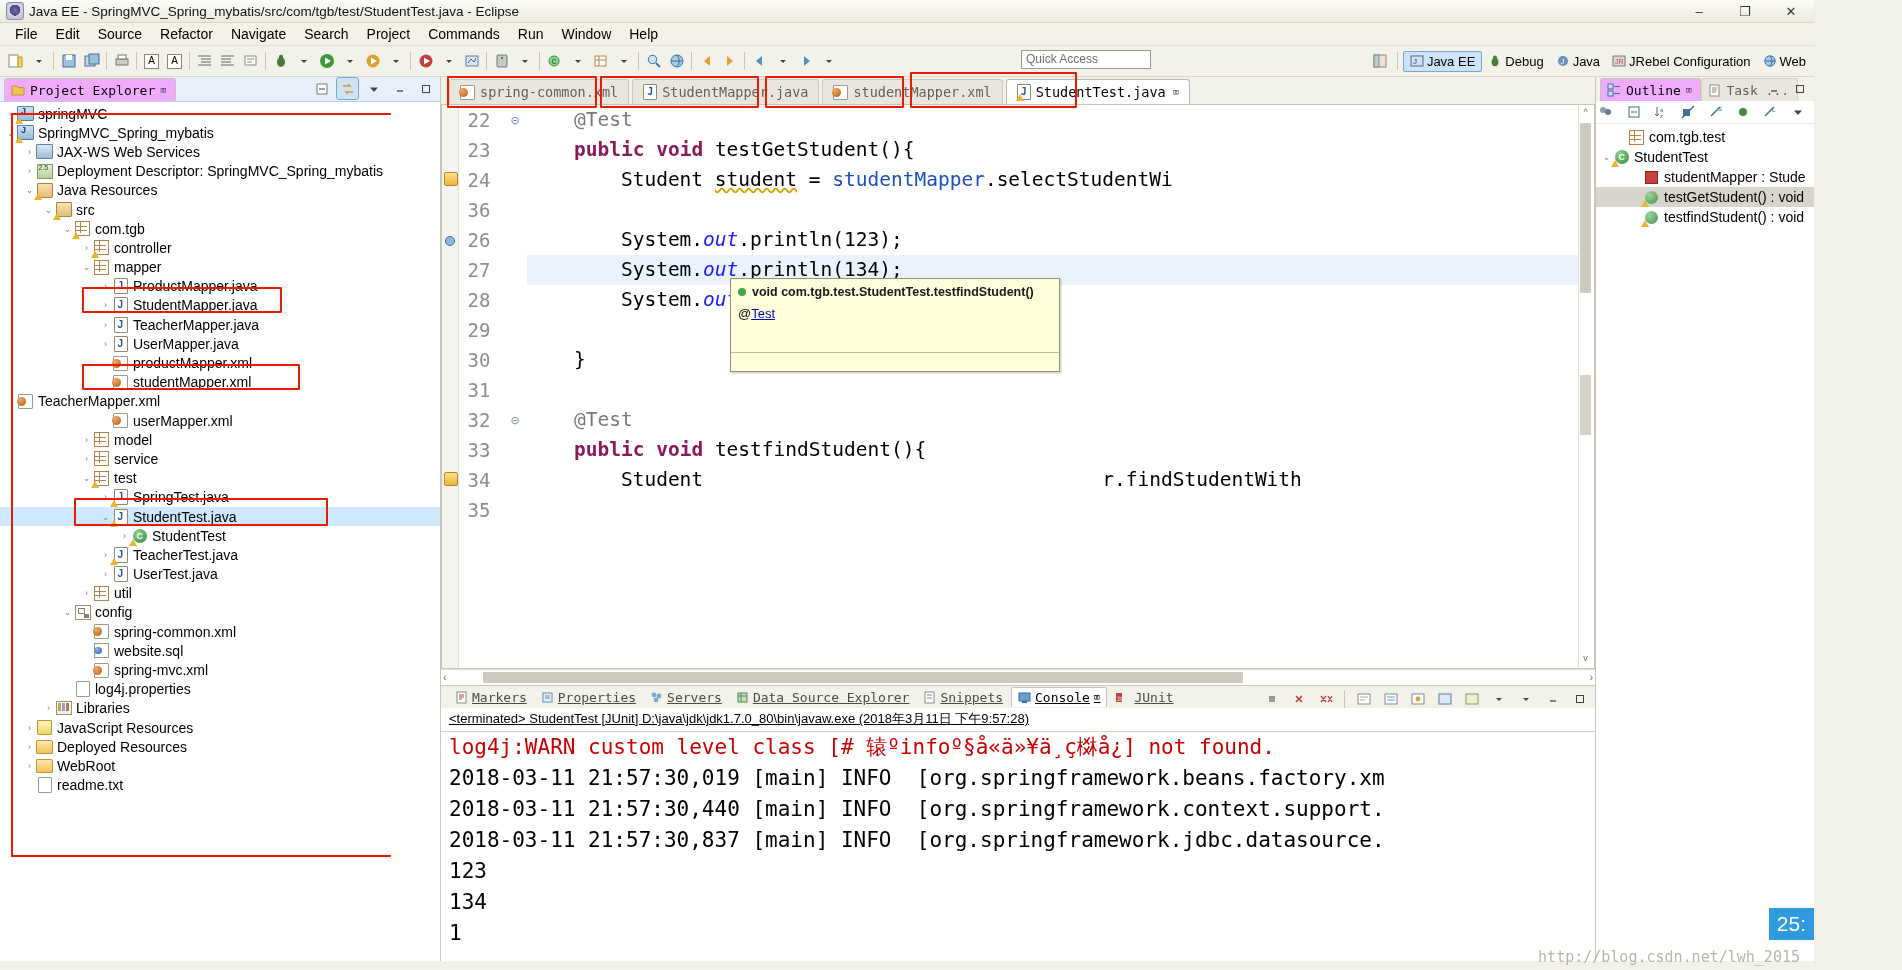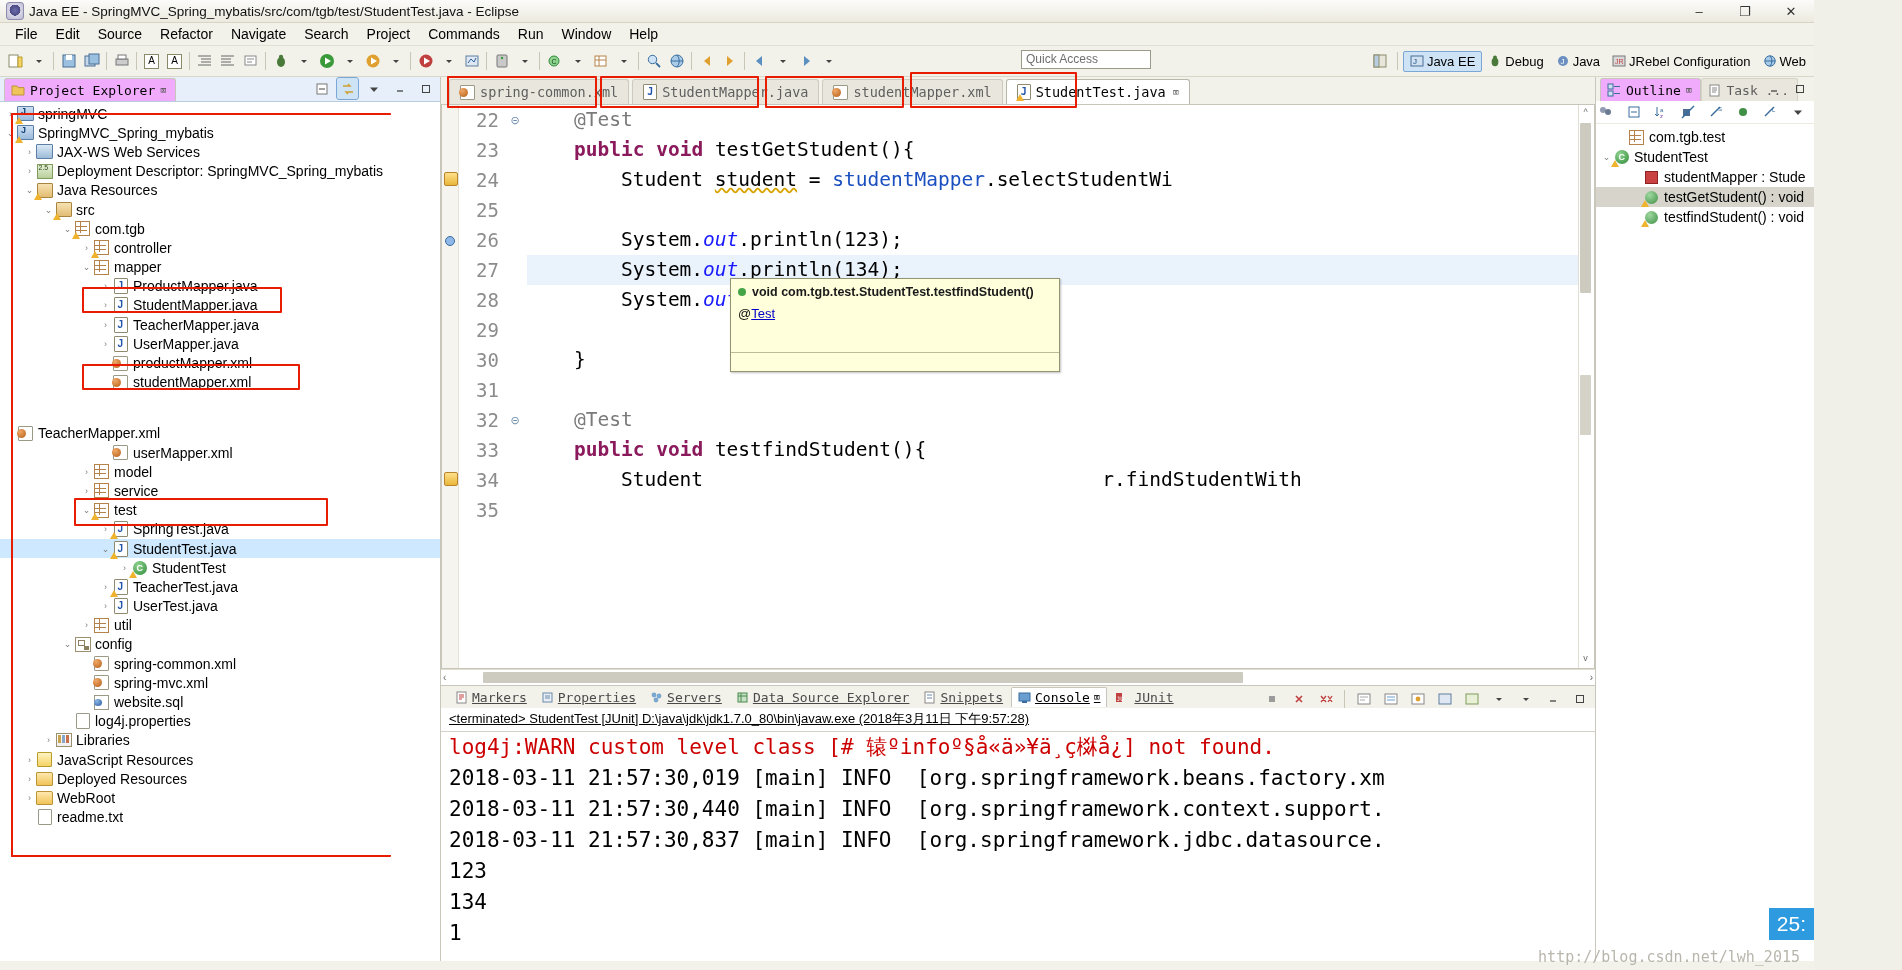--- a/index.html
+++ b/index.html
@@ -106,21 +106,21 @@
   .etabs{height:27px;display:flex;align-items:flex-end;padding-left:8px;background:#f2f1ea;position:relative;}
   .etab{display:flex;align-items:center;gap:5px;height:24px;padding:0 10px;font-family:"DejaVu Sans Mono", monospace;
         font-size:13.5px;white-space:nowrap;border:1px solid #cdcbbf;border-bottom:none;border-radius:3px 3px 0 0;
         background:#e9e7dd;color:#5f5f5f;margin-right:3px;}
   .etab.active{background:#fff;color:#000;border-color:#b9b7a9;}
   .etab .x{font-size:11px;color:#666;margin-left:2px;}
 
   .editor-wrap{flex:1;display:flex;min-height:0;background:#fff;border:1px solid #c8c6ba;margin:0 0 0 0;position:relative;}
   .code-area{flex:1;display:flex;min-width:0;position:relative;overflow:hidden;}
   .gutter-mark{width:16px;background:#f6f4ef;border-right:1px solid #e4e1d6;}
-  .gutter-num{width:48px;background:#fff;text-align:right;padding-right:8px;box-sizing:border-box;
+  .gutter-num{width:48px;background:#fff;text-align:center;padding-right:8px;box-sizing:border-box;
               font-family:"DejaVu Sans Mono", monospace;font-size:19px;color:#8c8c8c;}
   .fold-col{width:16px;background:#fff;}
   .code{flex:1;font-family:"DejaVu Sans Mono", monospace;font-size:19.5px;line-height:30px;white-space:pre;
         color:#000;overflow:hidden;padding-left:4px;position:relative;}
   .ln{height:30px;line-height:30px;}
   .ln.hl{background:#eaf2fc;}
   .kw{color:#8b1a5c;font-weight:bold;}
   .ann{color:#7a7a7a;}
   .fld{color:#1a4fbf;}
   .stat{color:#1a1aff;font-style:italic;}
@@ -586,21 +586,21 @@
             </span>
             <span class="tlabel">productMapper.xml</span>
           </div>
           <div class="trow" style="padding-left: 99px;">
             <span class="arrow none">›</span>
             <span class="ticon">
               <span class="ic-xml"></span>
             </span>
             <span class="tlabel">studentMapper.xml</span>
           </div>
-          <div class="trow" style=" margin-top: 32px;">
+          <div class="trow" style="">
             <span class="arrow none">›</span>
             <span class="ticon">
               <span class="ic-xml"></span>
             </span>
             <span class="tlabel">TeacherMapper.xml</span>
           </div>
           <div class="trow" style="padding-left: 99px;">
             <span class="arrow none">›</span>
             <span class="ticon">
               <span class="ic-xml"></span>
@@ -685,30 +685,30 @@
           <div class="trow" style="padding-left: 80px;">
             <span class="arrow none">›</span>
             <span class="ticon">
               <span class="ic-xml"></span>
             </span>
             <span class="tlabel">spring-common.xml</span>
           </div>
           <div class="trow" style="padding-left: 80px;">
             <span class="arrow none">›</span>
             <span class="ticon">
+              <span class="ic-sql"></span>
+            </span>
+            <span class="tlabel">website.sql</span>
+          </div>
+          <div class="trow" style="padding-left: 80px;">
+            <span class="arrow none">›</span>
+            <span class="ticon">
               <span class="ic-xml"></span>
             </span>
             <span class="tlabel">spring-mvc.xml</span>
-          </div>
-          <div class="trow" style="padding-left: 80px;">
-            <span class="arrow none">›</span>
-            <span class="ticon">
-              <span class="ic-sql"></span>
-            </span>
-            <span class="tlabel">website.sql</span>
           </div>
           <div class="trow" style="padding-left: 61px;">
             <span class="arrow none">›</span>
             <span class="ticon">
               <span class="ic-txt"></span>
             </span>
             <span class="tlabel">log4j.properties</span>
           </div>
           <div class="trow" style="padding-left: 42px;">
             <span class="arrow">›</span>
@@ -798,21 +798,21 @@
               <div class="ln" style="height: 30px; position: relative;"></div>
               <div class="ln" style="height: 30px; position: relative;">
                 <span style="position:absolute;left:2px;top:7px;width:12px;height:12px;background:linear-gradient(#ffe08a,#e8b63a);border:1px solid #b9842a;border-radius:2px;"></span>
               </div>
               <div class="ln" style="height: 30px; position: relative;"></div>
             </div>
           <div class="gutter-num">
               <div class="ln">22</div>
               <div class="ln">23</div>
               <div class="ln">24</div>
-              <div class="ln">25</div>
+              <div class="ln">36</div>
               <div class="ln">26</div>
               <div class="ln">27</div>
               <div class="ln">28</div>
               <div class="ln">29</div>
               <div class="ln">30</div>
               <div class="ln">31</div>
               <div class="ln">32</div>
               <div class="ln">33</div>
               <div class="ln">34</div>
               <div class="ln">35</div>

